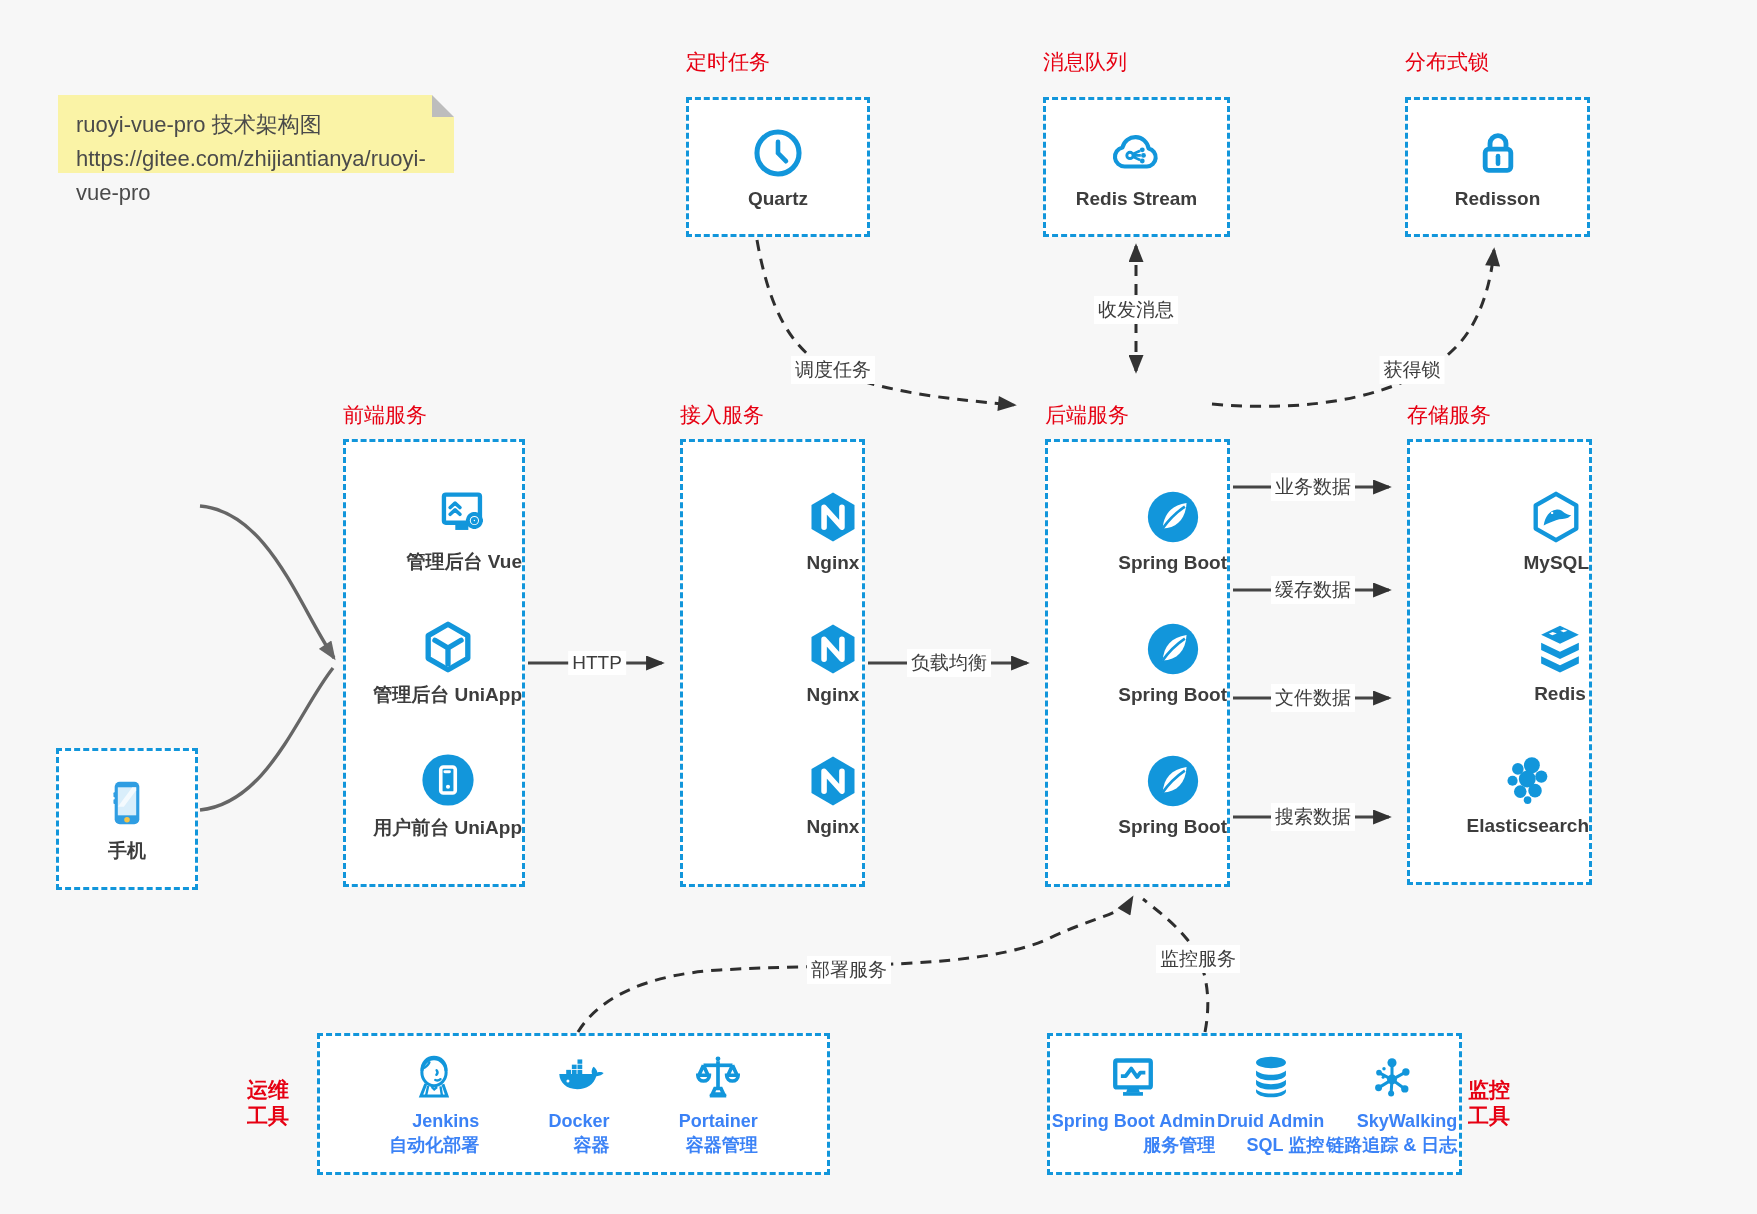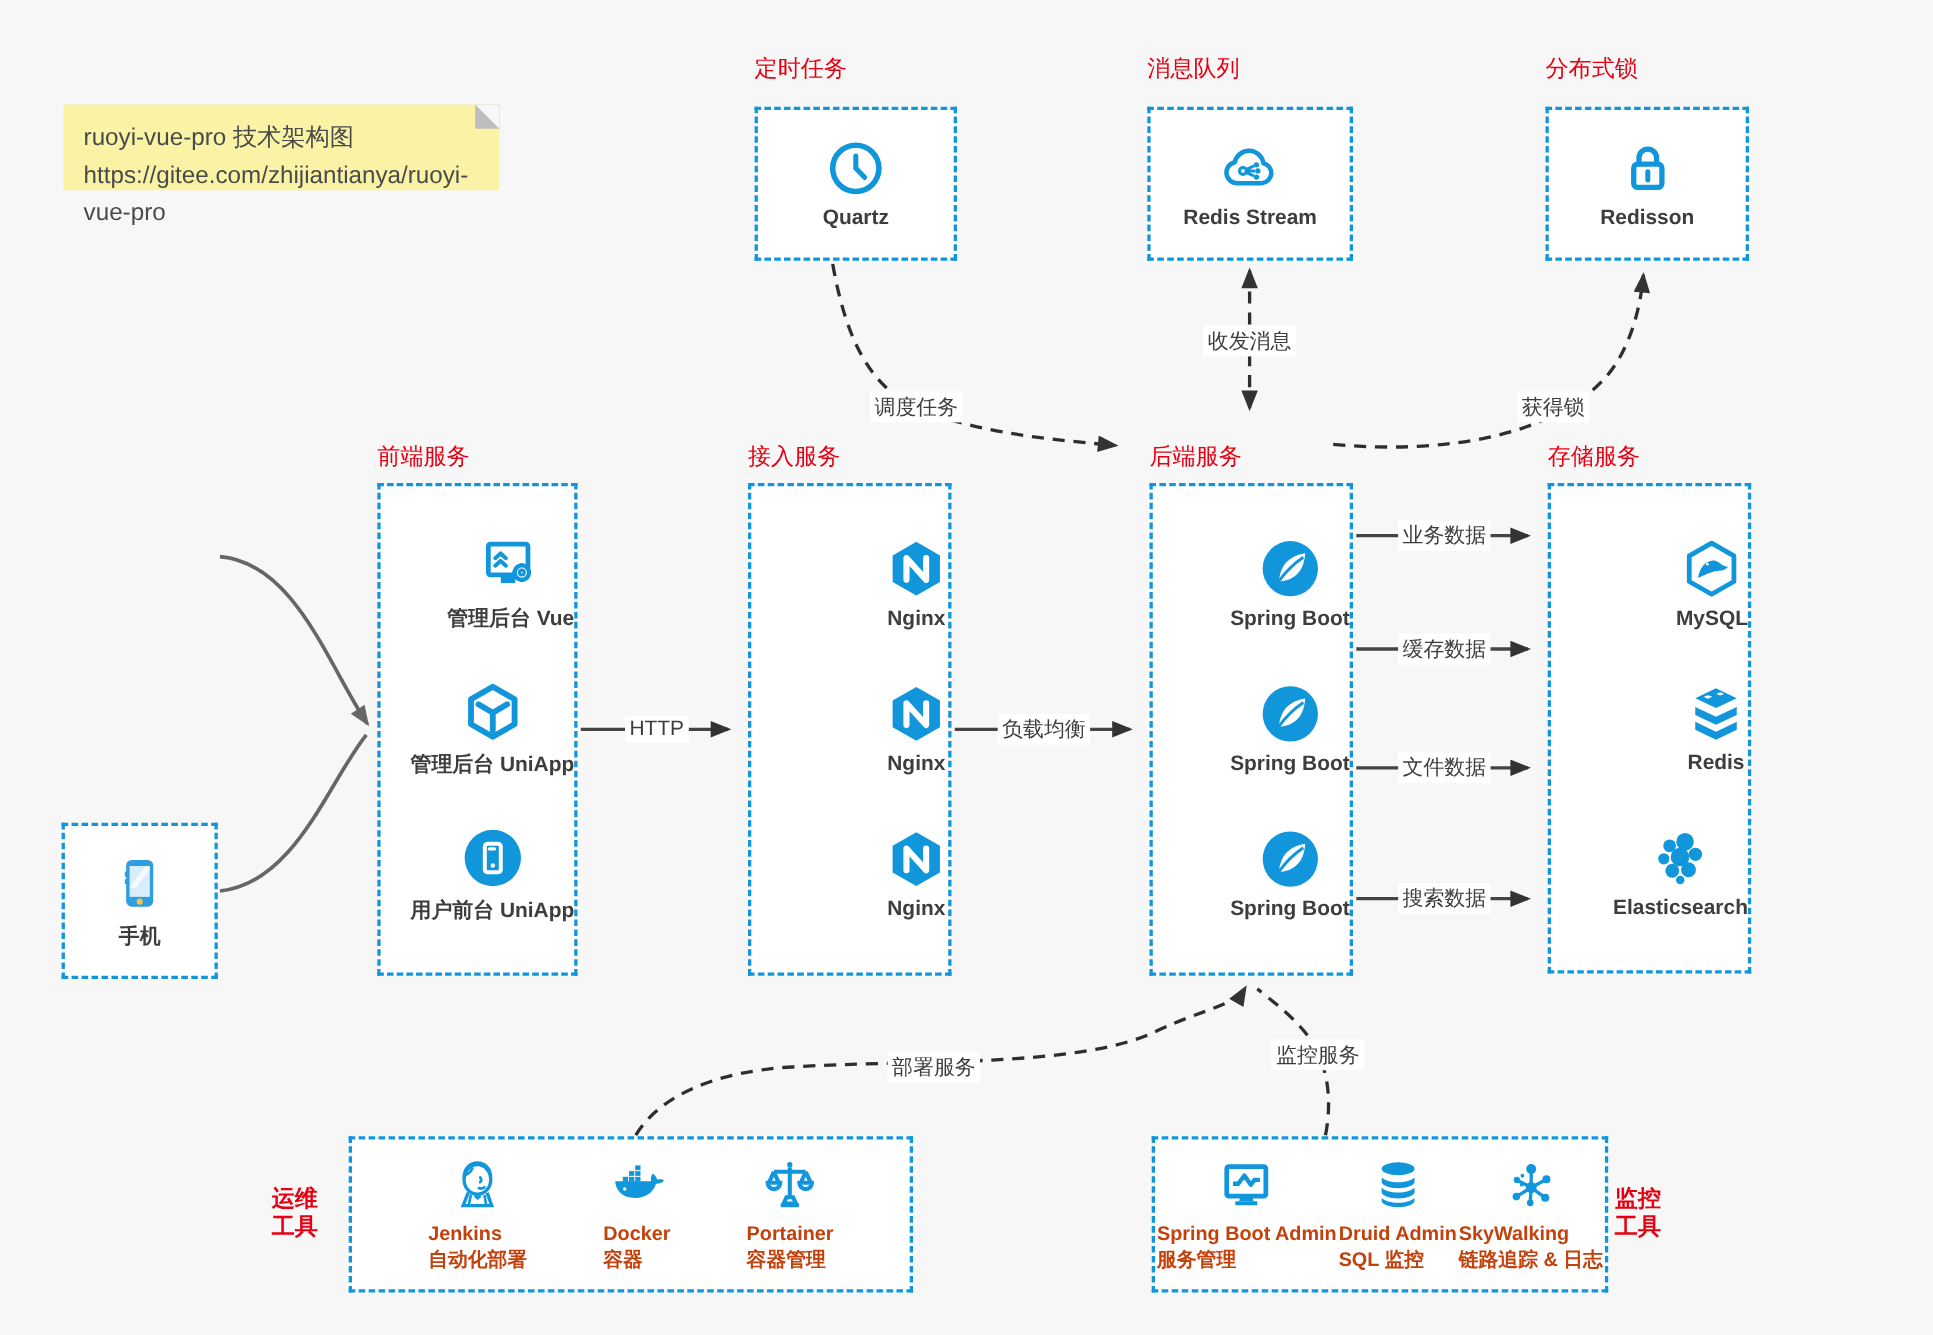--- a/index.html
+++ b/index.html
@@ -22,21 +22,21 @@
   .panel.v{flex-direction:column;justify-content:space-evenly;align-items:flex-end;}
   .panel.c{flex-direction:column;justify-content:center;gap:9px;}
   .panel.h{flex-direction:row;justify-content:space-evenly;}
 
   .item{display:flex;flex-direction:column;align-items:center;gap:6px;}
   .icon{display:block;}
   .icon svg{width:100%;height:100%;display:block;}
   .i58{width:58px;height:58px;}
   .i52{width:52px;height:52px;}
   .lbl{font-size:19px;color:#3d3d3d;white-space:nowrap;}
-  .lbl2{font-size:18px;color:#c2410c;text-align:left;line-height:1.35;white-space:nowrap;}
+  .lbl2{font-size:18px;color:#3b82f6;text-align:right;line-height:1.35;white-space:nowrap;}
 
   
   #arrows{position:absolute;left:0;top:0;z-index:5;pointer-events:none;}
   .edge-label{position:absolute;z-index:6;transform:translate(-50%,-50%);background:#ffffff;
               padding:1px 4px;font-size:19px;color:#3d3d3d;white-space:nowrap;}
 </style>
 </head>
 <body>
 
 <div id="canvas">

